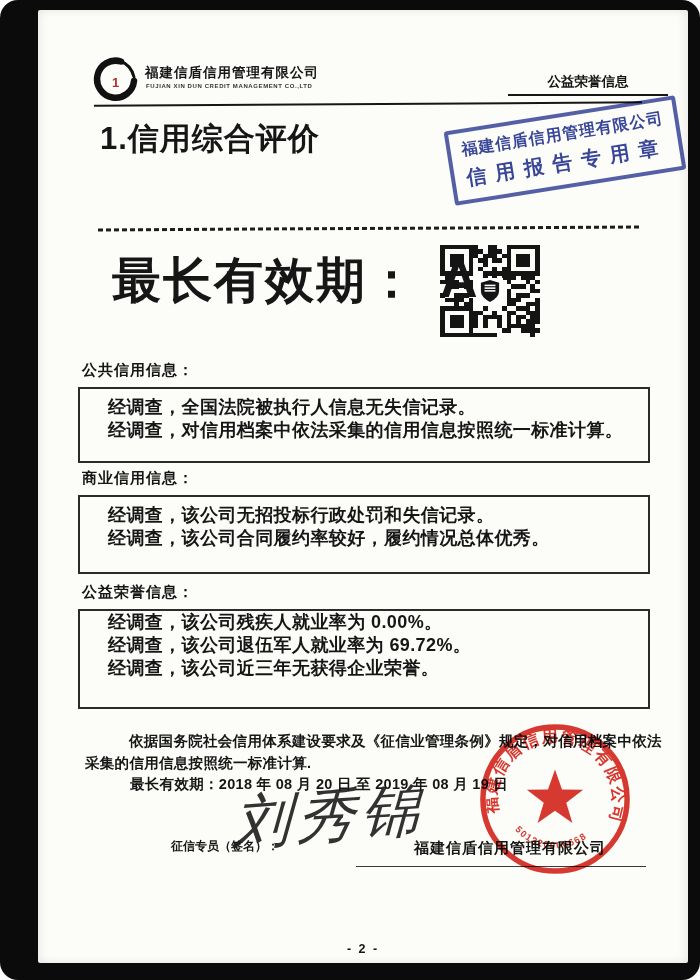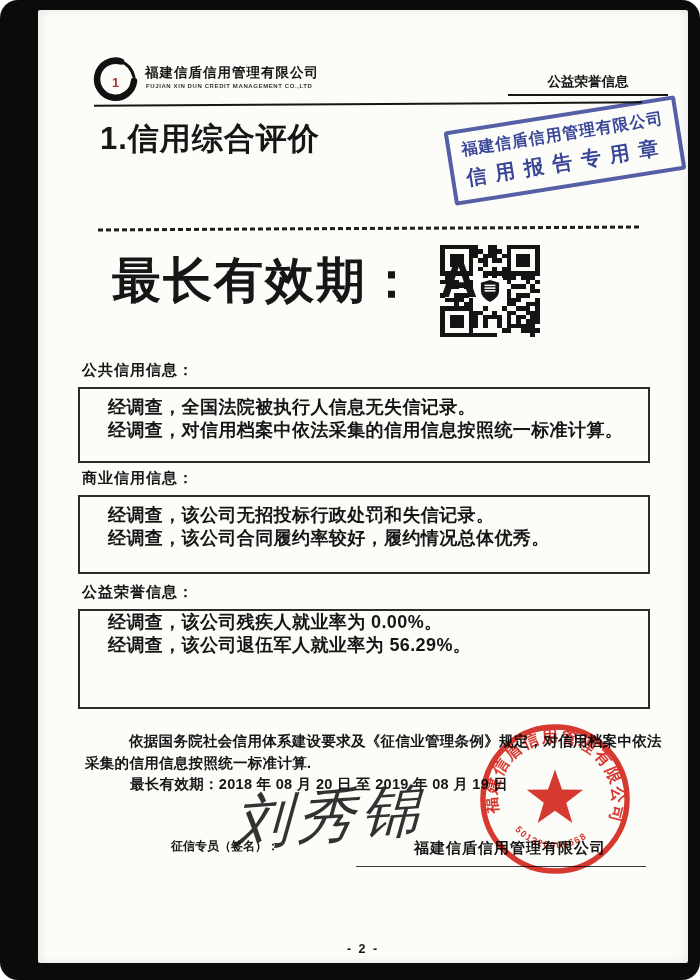--- a/index.html
+++ b/index.html
@@ -347,21 +347,22 @@
 
   <div class="abs sec-label sec2-label">商业信用信息：</div>
   <div class="abs sec-box sec2-box">
     <div class="line first">经调查，该公司无招投标行政处罚和失信记录。</div>
     <div class="line">经调查，该公司合同履约率较好，履约情况总体优秀。</div>
   </div>
 
   <div class="abs sec-label sec3-label">公益荣誉信息：</div>
   <div class="abs sec-box sec3-box">
     <div class="line">经调查，该公司残疾人就业率为 0.00%。</div>
-    <div class="line">经调查，该公司退伍军人就业率为 56.29%。</div>
+    <div class="line">经调查，该公司退伍军人就业率为 69.72%。</div>
+    <div class="line">经调查，该公司近三年无获得企业荣誉。</div>
   </div>
 
   <div class="abs legal">依据国务院社会信用体系建设要求及《征信业管理条例》规定，对信用档案中依法采集的信用信息按照统一标准计算.</div>
   <div class="abs validity">最长有效期：2018 年 08 月 20 日 至 2019 年 08 月 19 日</div>
   <div class="abs signer">征信专员（签名）：</div>
   <div class="abs signature">刘秀锦</div>
 
   <div class="abs company-print">福建信盾信用管理有限公司</div>
   <div class="abs pre-time-rule"></div>
 

